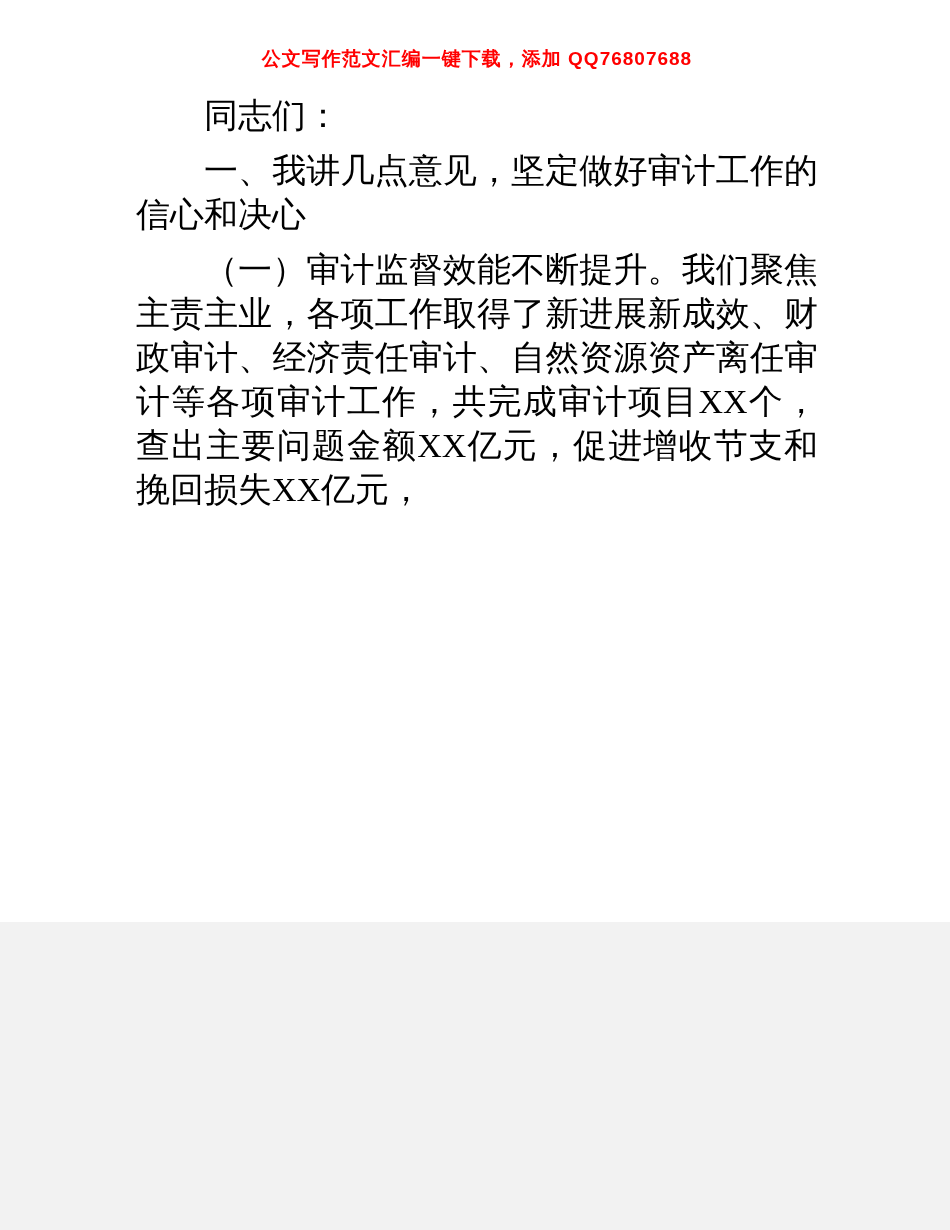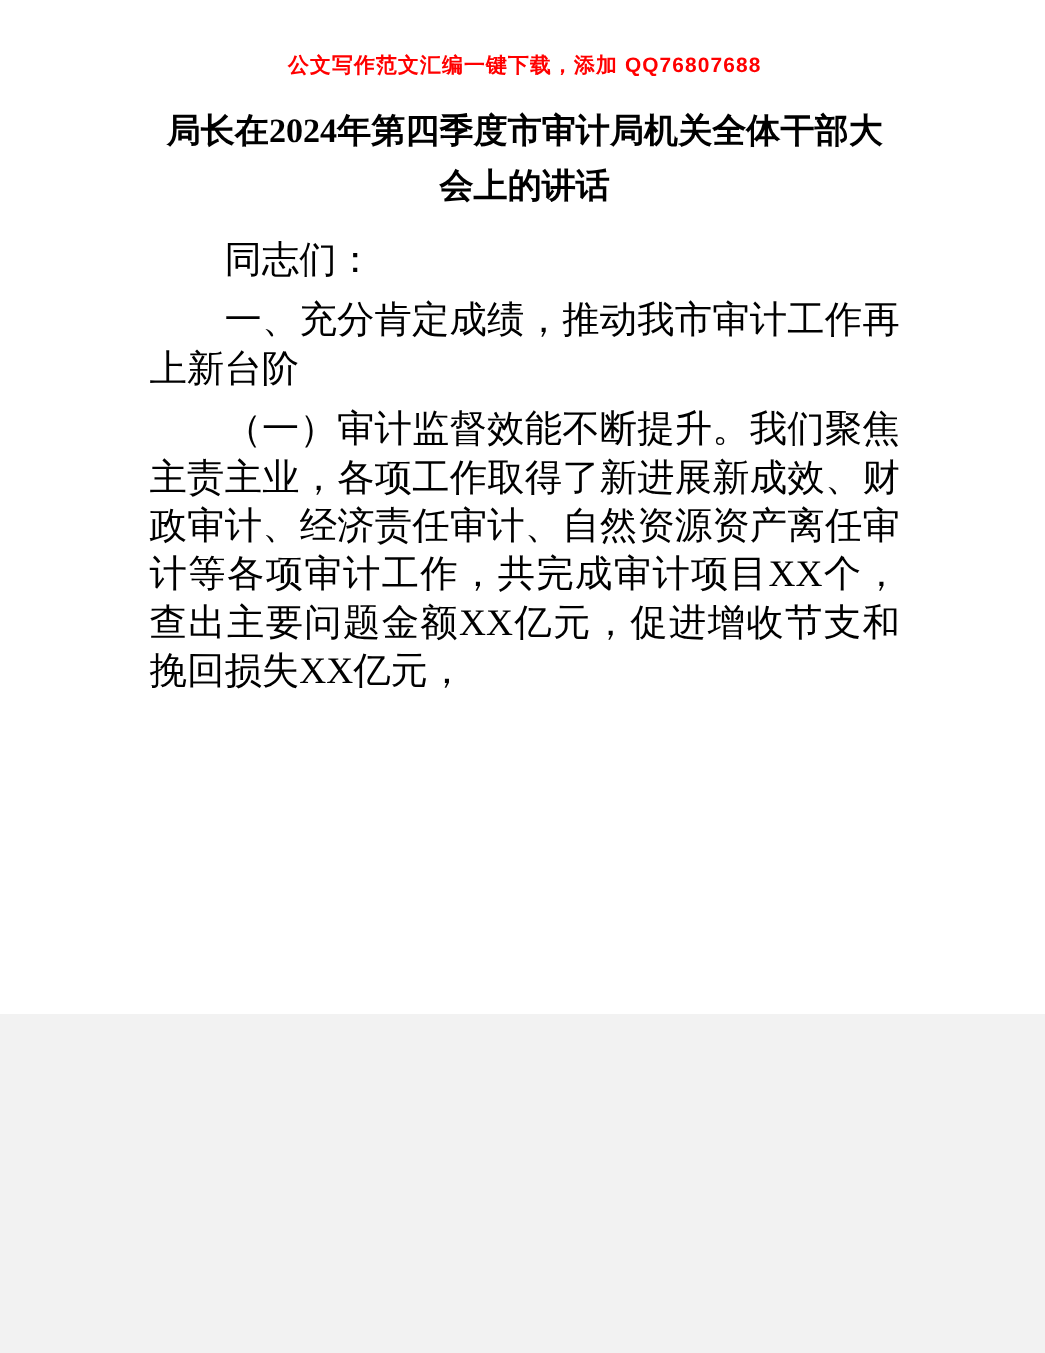--- a/index.html
+++ b/index.html
@@ -45,20 +45,19 @@
     margin: 0 0 11px 0;
     word-break: break-all;
   }
 </style>
 </head>
 <body>
 
 <div class="page">
   <div class="notice" style="color: rgb(255, 0, 0);">公文写作范文汇编一键下载，添加 QQ76807688</div>
 
-  <h1 class="title">局长在2024年第四季度市审计局机关全体干部大会上的讲话</h1>
 
   <div class="doc-body">
       <p class="para">同志们：</p>
-      <p class="para">一、充分肯定成绩，推动我市审计工作再上新台阶</p>
+      <p class="para">一、我讲几点意见，坚定做好审计工作的信心和决心</p>
       <p class="para">（一）审计监督效能不断提升。我们聚焦主责主业，各项工作取得了新进展新成效、财政审计、经济责任审计、自然资源资产离任审计等各项审计工作，共完成审计项目XX个，查出主要问题金额XX亿元，促进增收节支和挽回损失XX亿元，</p>
     </div>
 </div>
 
 </body></html>

